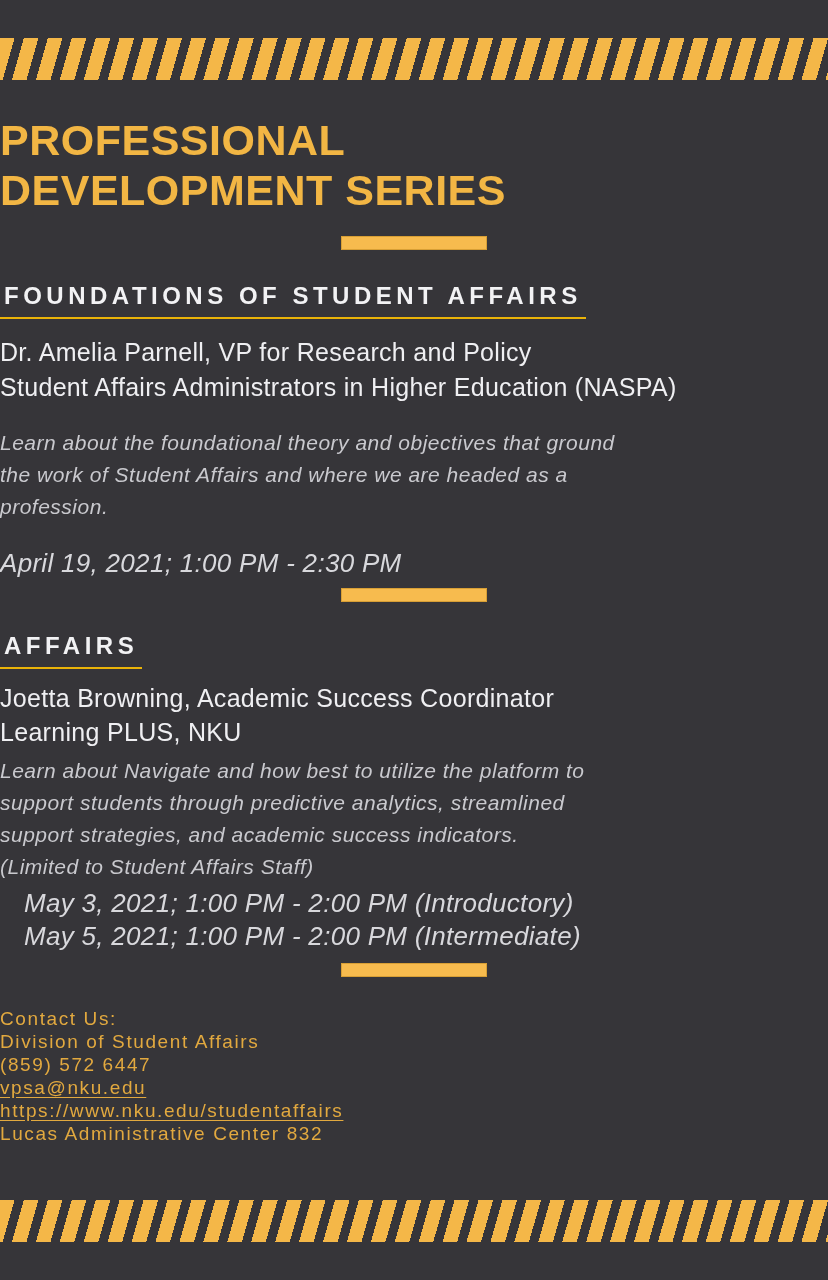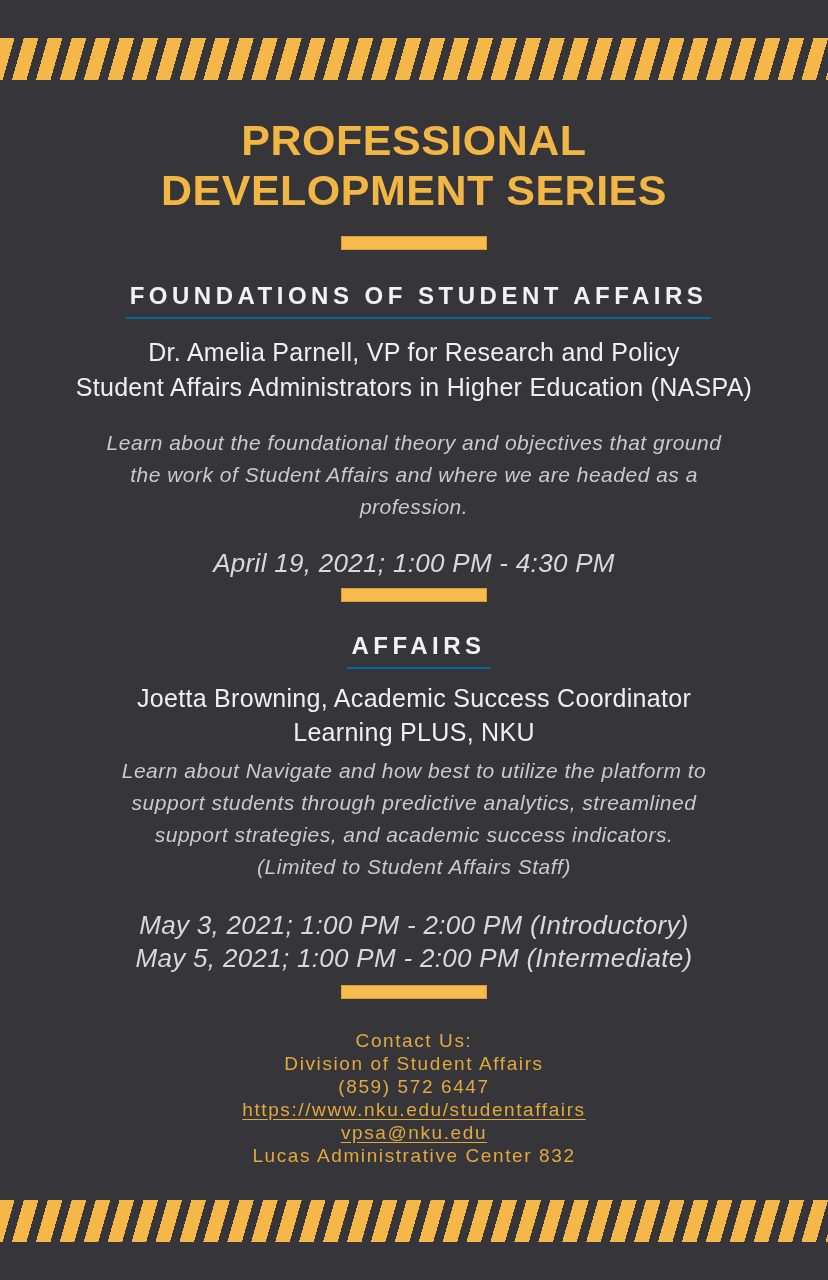--- a/index.html
+++ b/index.html
@@ -25,21 +25,21 @@
       #F4B748 0px, #F4B748 14px,
       #363539 14px, #363539 23px
     );
   }
   .hazard.top { top: 38px; }
   .hazard.bottom { top: 1200px; }
 
   .content {
     position: absolute;
     inset: 0;
-    text-align: center;
+    text-align: left;
   }
 
   .title {
     margin-top: 115px;
     font-size: 43px;
     line-height: 50px;
     font-weight: 800;
     letter-spacing: 0.5px;
     color: #F2B644;
     white-space: pre-line;
@@ -57,23 +57,22 @@
 
   .session-heading { margin-top: 32px; }
   .session-heading.h2 { margin-top: 30px; }
   .session-heading span {
     display: inline-block;
     font-size: 24px;
     font-weight: 700;
     letter-spacing: 4.5px;
     color: #F2F2F4;
     padding: 0 4px 7px;
-    border-bottom: 2px solid #0369a1;
+    border-bottom: 2px solid #eab308;
     white-space: pre-line;
-    margin-left: 9px;
   }
 
   .speaker {
     margin-top: 16px;
     font-size: 25px;
     line-height: 35px;
     letter-spacing: 0.3px;
     color: #EFEFF2;
     white-space: pre-line;
   }
@@ -92,21 +91,21 @@
 
   .datetime {
     margin-top: 24px;
     font-size: 26px;
     font-style: italic;
     line-height: 33px;
     letter-spacing: 0.3px;
     color: #D8D8DC;
     white-space: pre-line;
   }
-  .datetime.dt2 { margin-top: 26px; }
+  .datetime.dt2 { margin-top: 4px; padding-left: 24px; }
 
   .contact {
     margin-top: 30px;
     font-size: 19px;
     line-height: 23px;
     letter-spacing: 1.6px;
     color: #E2A93F;
   }
   .contact div { white-space: pre-line; }
   .contact a {
@@ -135,21 +134,21 @@
       <span>FOUNDATIONS OF STUDENT AFFAIRS</span>
     </h2>
 
     <div class="speaker s1">Dr. Amelia Parnell, VP for Research and Policy
 Student Affairs Administrators in Higher Education (NASPA)</div>
 
     <div class="desc p1">Learn about the foundational theory and objectives that ground
 the work of Student Affairs and where we are headed as a
 profession.</div>
 
-    <div class="datetime dt1">April 19, 2021; 1:00 PM - 4:30 PM</div>
+    <div class="datetime dt1">April 19, 2021; 1:00 PM - 2:30 PM</div>
 
     <div class="divider d2"></div>
 
     <h2 class="session-heading h2">
       <span>AFFAIRS</span>
     </h2>
 
     <div class="speaker s2">Joetta Browning, Academic Success Coordinator
 Learning PLUS, NKU</div>
 
@@ -160,22 +159,22 @@
 
     <div class="datetime dt2">May 3, 2021; 1:00 PM - 2:00 PM (Introductory)
 May 5, 2021; 1:00 PM - 2:00 PM (Intermediate)</div>
 
     <div class="divider d3"></div>
 
     <div class="contact">
       <div>Contact Us:</div>
       <div>Division of Student Affairs</div>
       <div>(859) 572 6447</div>
+      <a>vpsa@nku.edu</a>
       <a>https://www.nku.edu/studentaffairs</a>
-      <a>vpsa@nku.edu</a>
       <div>Lucas Administrative Center 832</div>
     </div>
 
   </div>
 
   <div class="hazard bottom"></div>
 
 </div>
 
 </body></html>

